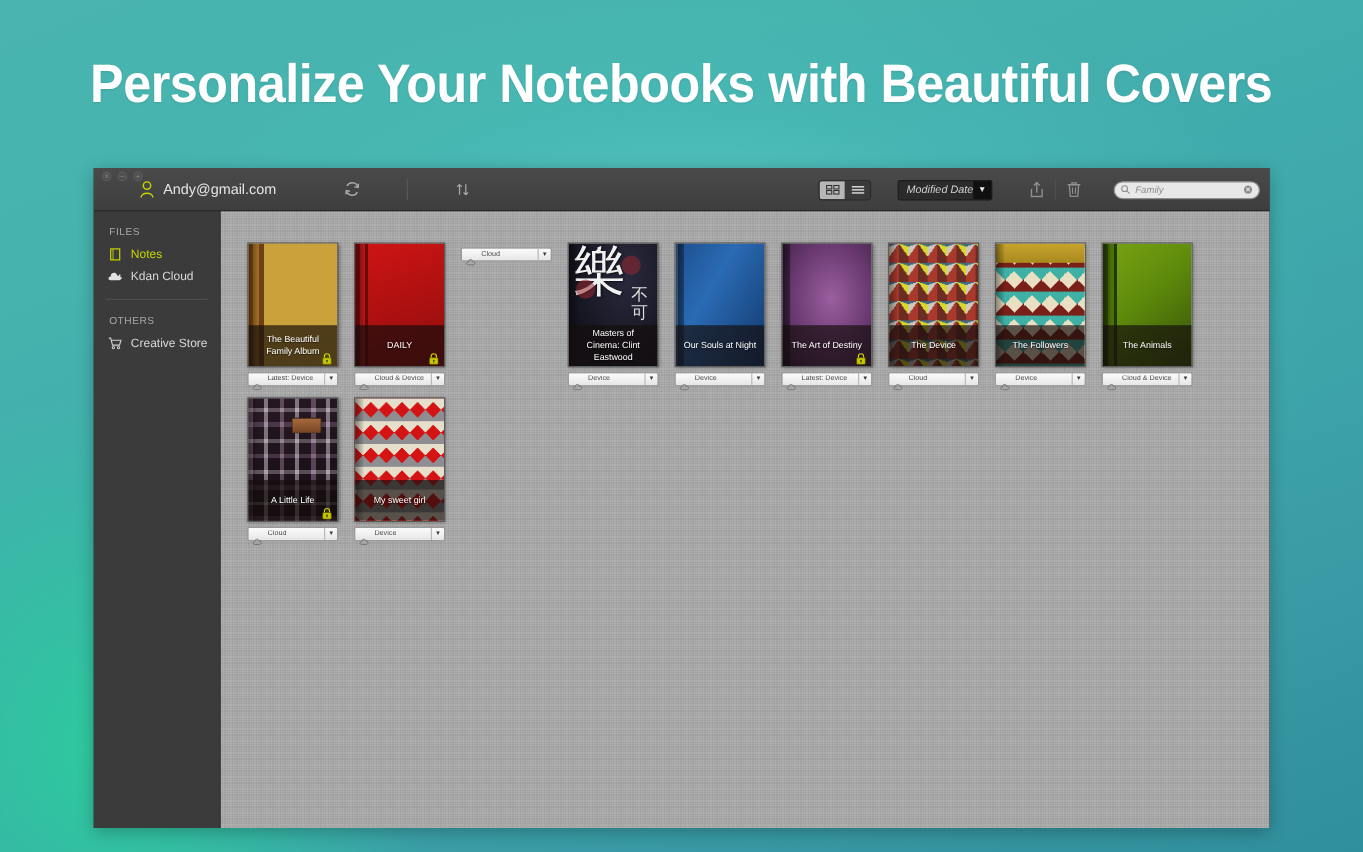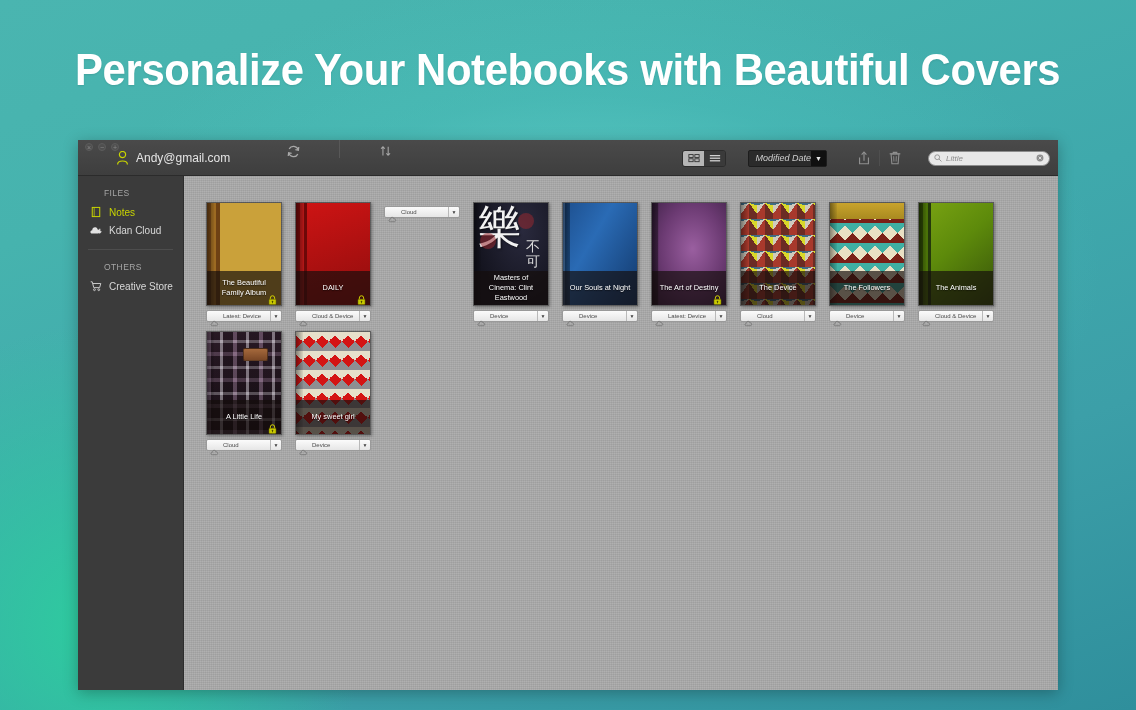--- a/index.html
+++ b/index.html
@@ -41,21 +41,21 @@
     display: flex; flex-direction: column;
     overflow: hidden;
   }
 
   
   .titlebar {
     height: 36px; position: relative;
     background: linear-gradient(#4a4a4a, #3e3e3e);
     border-bottom: 1px solid #2b2b2b;
     flex: 0 0 36px;
-    display: flex;  gap: 28px;
+    display: flex; align-items: center; gap: 28px;
   }
   .traffic { position: absolute; left: 7px; top: 3px; display: flex; gap: 5px; }
   .traffic span {
     width: 8px; height: 8px; border-radius: 50%;
     background: #4f4f4f;
     border: 1px solid #5c5c5c;
     display: flex; align-items: center; justify-content: center;
     font-size: 7px; color: #8a8a8a; line-height: 1;
   }
 
@@ -121,21 +121,21 @@
   
   .sidebar {
     width: 106px; flex: 0 0 106px;
     background: #3b3b3b;
     border-right: 1px solid #2c2c2c;
     padding-top: 12px;
     color: #cfcfcf;
   }
   .sb-section {
     font-size: 8.5px; color: #a6a6a6; letter-spacing: 0.4px;
-    padding: 0 0 5px 26px;
+    padding: 0 0 5px 13px;
   }
   .sb-item {
     display: flex; align-items: center; gap: 6px;
     height: 18px; padding-left: 11px;
     font-size: 10px; color: #d8d8d8;
   }
   .sb-item.active { color: #c8d400; }
   .sb-rule { height: 1px; background: #4d4d4d; margin: 10px 10px 12px 10px; }
   .sb-icon { width: 14px; height: 13px; display: flex; align-items: center; justify-content: center; }
 
@@ -373,21 +373,21 @@
           <path d="M7 4.2 L7 2.7 L11 2.7 L11 4.2" fill="none" stroke="#cfcfcf" stroke-width="1.2"></path>
           <path d="M7.5 7 L7.8 13 M10.5 7 L10.2 13" fill="none" stroke="#cfcfcf" stroke-width="1"></path>
         </svg>
       </div>
 
       <div class="searchbox">
         <svg viewBox="0 0 10 10" width="8" height="8">
           <circle cx="4" cy="4" r="3" fill="none" stroke="#8e8e8e" stroke-width="1.1"></circle>
           <path d="M6.3 6.3 L9.3 9.3" stroke="#8e8e8e" stroke-width="1.1"></path>
         </svg>
-        <span class="sfield">Little</span>
+        <span class="sfield">Family</span>
         <svg viewBox="0 0 10 10" width="8" height="8">
           <circle cx="5" cy="5" r="4.3" fill="#8e8e8e"></circle>
           <path d="M3.3 3.3 L6.7 6.7 M6.7 3.3 L3.3 6.7" stroke="#e8e8e8" stroke-width="1.1"></path>
         </svg>
       </div>
 
     </div>
   </div>
 
   <div class="wbody">

